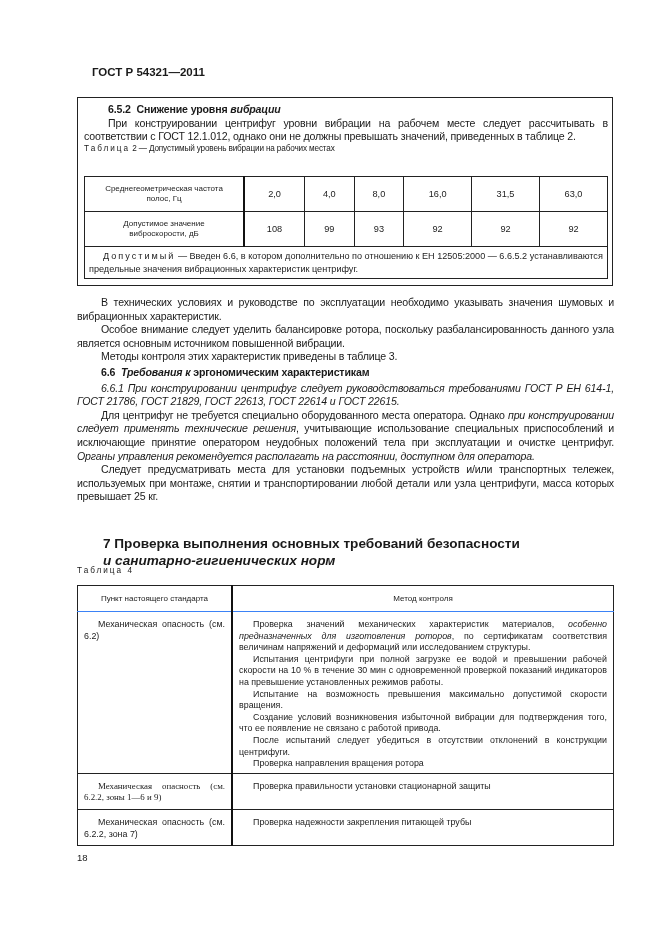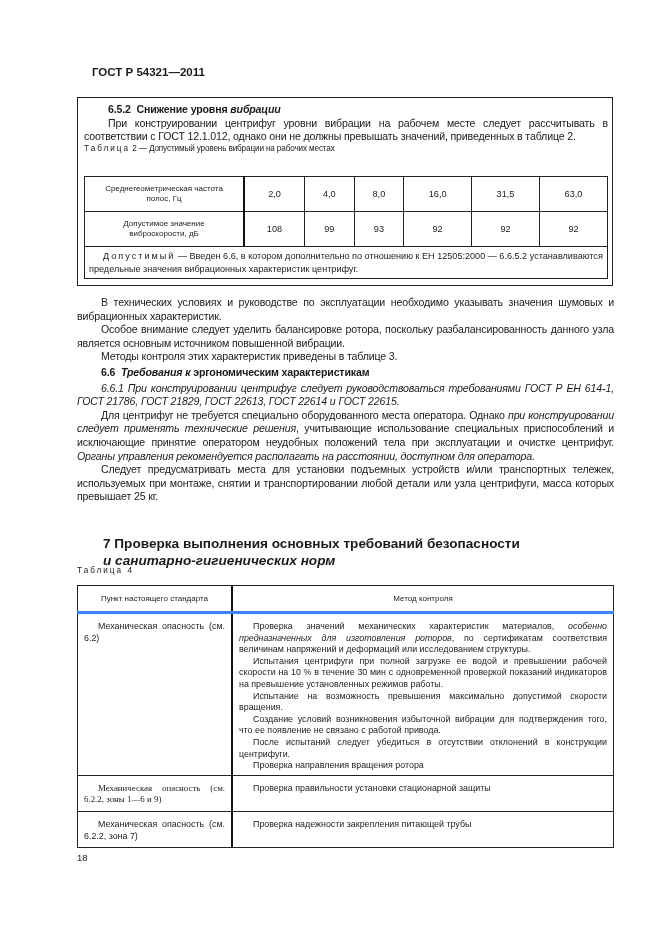--- a/index.html
+++ b/index.html
@@ -32,21 +32,21 @@
     .t2 td.val { font-size: 9.2px; }
     .t2 td.first { border-right: 2px solid #111; }
     .t2 tr.r { height: 35px; }
     .t2 td.note { text-align: left; padding: 3px 4px 3px 4px; font-size: 9.1px; line-height: 12.5px; }
 
     .t3 { left: 77px; top: 585px; width: 537px; }
     .t3 td {
       border: 1px solid #222; font-size: 8.9px; line-height: 11.6px; vertical-align: top;
       padding: 7px 6px 5px 6px; color: #222;
     }
-    .t3 tr.head td { text-align: center; vertical-align: middle; font-size: 8px; padding: 0; height: 25px; border-bottom: 3px solid #3b82f6; }
+    .t3 tr.head td { text-align: center; vertical-align: middle; font-size: 8px; padding: 0; height: 25px; border-bottom: 1px solid #3b82f6; }
     .t3 td.c1 { width: 141px; border-right: 2px solid #111; }
     .t3 .ind { text-indent: 14px; }
     .t3 .jus { text-align: justify; }
     .page-num { left: 77px; top: 852px; font-size: 9.5px; }
     .sec7 { left: 103px; top: 523px; font-size: 13.6px; font-weight: bold; line-height: 17px; margin-top: 12px; }
   </style>
 </head>
 <body>
 
 <div class="abs doc-header">ГОСТ Р 54321—2011</div>

